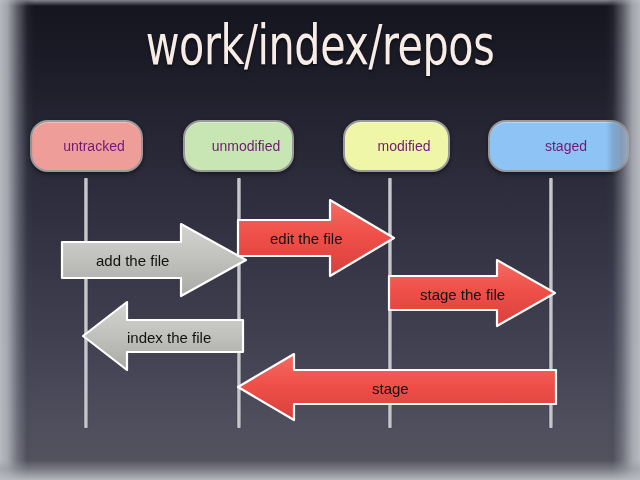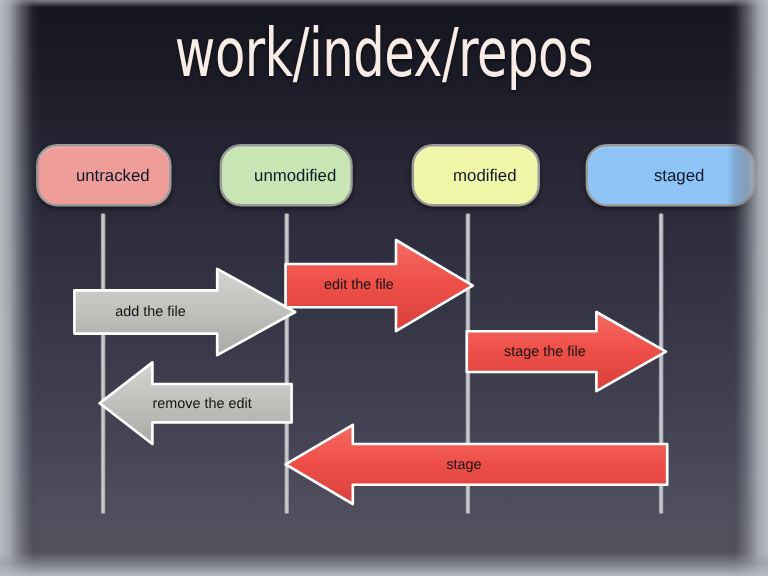--- a/index.html
+++ b/index.html
@@ -104,37 +104,37 @@
   
   .state-box {
     position: absolute;
     height: 52px;
     border-radius: 18px;
     border: 2px solid #9a9a9a;
     box-sizing: border-box;
     display: flex;
     align-items: center;
     justify-content: center;
-    color: #0f172a;
+    color: #701a75;
     font-size: 14px;
     font-family: "Liberation Sans", sans-serif;
     box-shadow: 0 2px 4px rgba(0,0,0,0.45), inset 0 1px 0 rgba(255,255,255,0.35);
     padding-left: 15px;
   }
   .state-box .lbl { pointer-events: none; }
 
   
   .arrow {
     position: absolute;
   }
   .arrow svg { display: block; overflow: visible; }
   .arrow .alabel {
     position: absolute;
     color: #121212;
-    font-size: 12px;
+    font-size: 15px;
     font-family: "Liberation Sans", sans-serif;
     white-space: nowrap;
     pointer-events: none;
   }
 </style>
 </head>
 <body>
 
 <div id="slide">
 
@@ -191,21 +191,21 @@
     <svg width="164" height="72" viewBox="0 0 164 72">
       <defs>
         <linearGradient id="grayGradB" x1="0" y1="0" x2="0" y2="1">
           <stop offset="0%" stop-color="#d3d3d0"></stop>
           <stop offset="45%" stop-color="#c2c2bf"></stop>
           <stop offset="100%" stop-color="#a9a9a6"></stop>
         </linearGradient>
       </defs>
       <polygon points="162,20 46,20 46,2 2,36 46,70 46,52 162,52" fill="url(#grayGradB)" stroke="#ffffff" stroke-width="2.2" stroke-linejoin="round"></polygon>
     </svg>
-    <span class="alabel" style="left:46px; top:29px;">remove the edit</span>
+    <span class="alabel" style="left:46px; top:29px;">index the file</span>
   </div>
 
   <div class="arrow" style="left:236px; top:352px;">
     <svg width="322" height="72" viewBox="0 0 322 72">
       <defs>
         <linearGradient id="redGradC" x1="0" y1="0" x2="0" y2="1">
           <stop offset="0%" stop-color="#f56a63"></stop>
           <stop offset="48%" stop-color="#ee4f48"></stop>
           <stop offset="100%" stop-color="#d8403c"></stop>
         </linearGradient>

